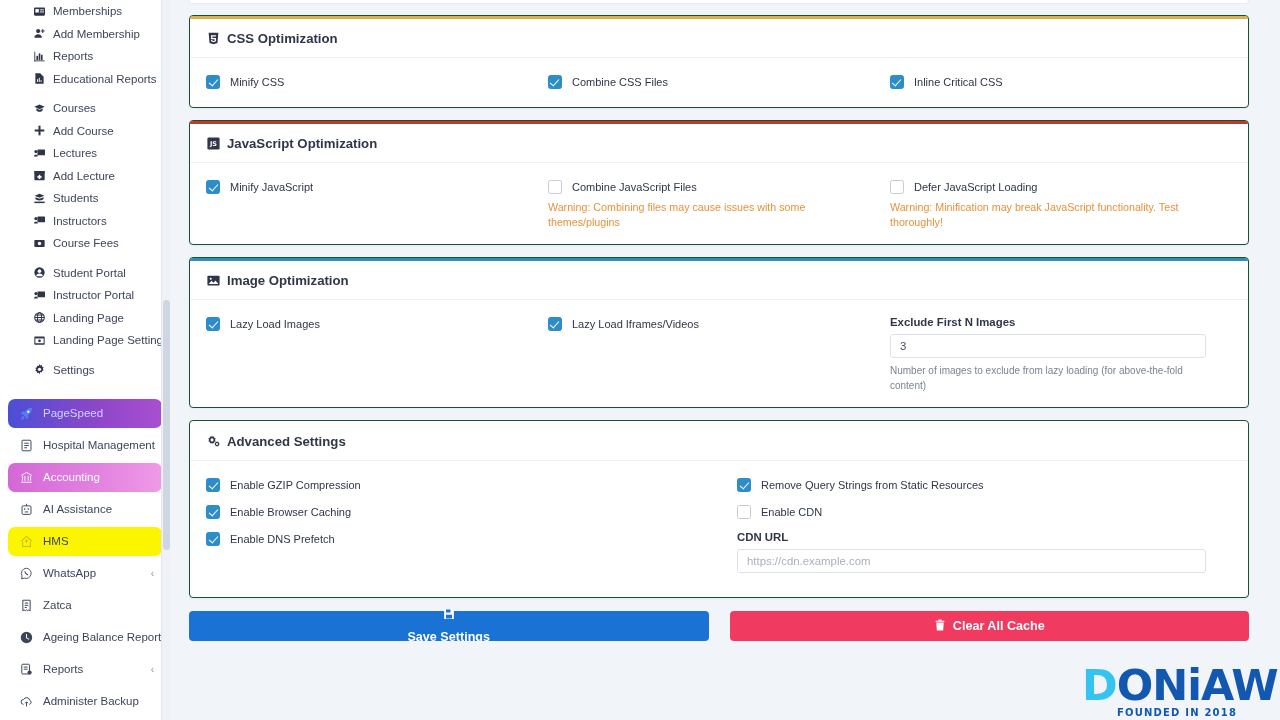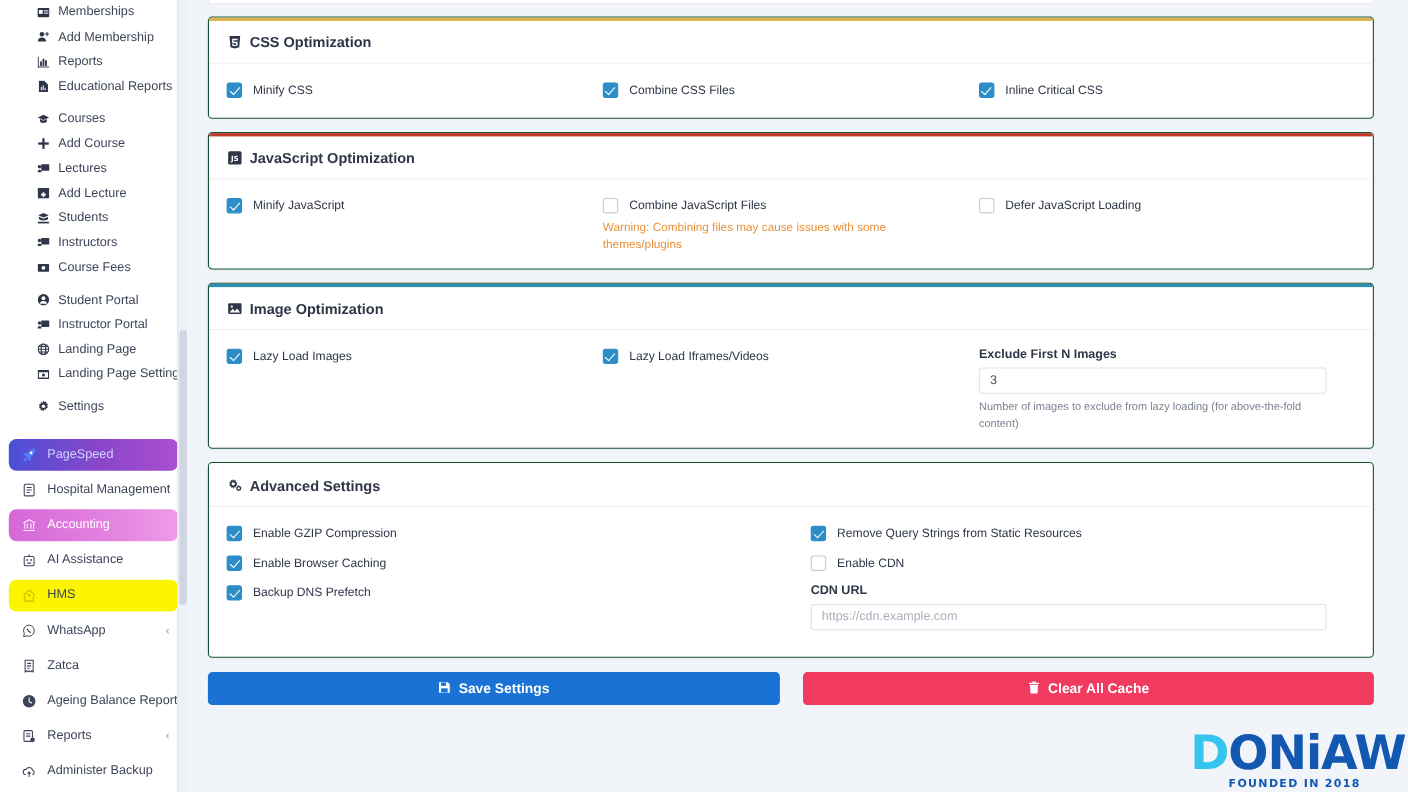--- a/index.html
+++ b/index.html
@@ -181,21 +181,21 @@
   .btnrow { display: flex; gap: 21px; padding: 1px 0 0 0; }
   .btn {
     flex: 1; height: 30px;
     border: none; border-radius: 4px;
     display: flex; align-items: center; justify-content: center; gap: 7px;
     font-size: 12.6px; font-weight: 700; color: #fff;
     cursor: pointer;
     font-family: "Liberation Sans", sans-serif;
   }
   .btn svg { width: 12px; height: 12px; }
-  .btn-save { background: #1a73d4; }
+  .btn-save { background: #1a73d4; flex-direction: column; }
   .btn-clear { background: #f03a5f; align-items: center; }
 
   
   .wm {
     position: absolute;
     right: 8px; bottom: 2px;
     width: 190px;
     pointer-events: none;
     text-align: center;
     line-height: 1;
@@ -577,20 +577,23 @@
               </div>
               <div class="warn-wrap">
                 <div class="warn">Warning: Combining files may cause issues with some themes/plugins</div>
               </div>
             </div>
             <div class="col3">
               <div class="cb-line">
                 <span class="cb off"></span>
                 <span class="cb-lbl">Defer JavaScript Loading</span>
               </div>
+              <div class="warn-wrap">
+                <div class="warn">Warning: Minification may break JavaScript functionality. Test thoroughly!</div>
+              </div>
             </div>
           </div>
         </div>
       </section>
 
       <section class="card">
         <div class="topline" style="background:#2d8fb5"></div>
         <div class="card-head">
           <span class="hico">
               <svg viewBox="0 0 16 16" fill="currentColor">
@@ -642,21 +645,21 @@
               <div class="cb-line">
                 <span class="cb on"></span>
                 <span class="cb-lbl">Enable GZIP Compression</span>
               </div>
               <div class="cb-line">
                 <span class="cb on"></span>
                 <span class="cb-lbl">Enable Browser Caching</span>
               </div>
               <div class="cb-line">
                 <span class="cb on"></span>
-                <span class="cb-lbl">Backup DNS Prefetch</span>
+                <span class="cb-lbl">Enable DNS Prefetch</span>
               </div>
             </div>
             <div class="col2 adv-right" style="padding-left:18px; padding-right:26px">
               <div class="cb-line">
                 <span class="cb on"></span>
                 <span class="cb-lbl">Remove Query Strings from Static Resources</span>
               </div>
               <div class="cb-line">
                 <span class="cb off"></span>
                 <span class="cb-lbl">Enable CDN</span>

